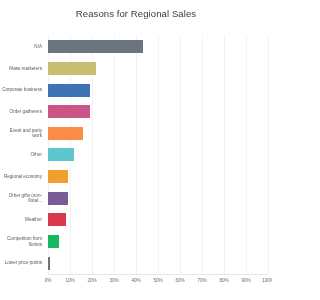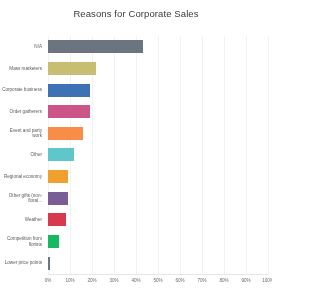--- a/index.html
+++ b/index.html
@@ -122,21 +122,21 @@
     color: #6a6a6a;
     transform: translateX(-50%);
     white-space: nowrap;
   }
 </style>
 </head>
 <body>
 
 <div class="chart-root">
 
-  <div class="chart-title">Reasons for Corporate Sales</div>
+  <div class="chart-title">Reasons for Regional Sales</div>
 
   <div class="axis-line-y"></div>
   <div class="axis-line-x"></div>
 
   <div class="plot">
     <div class="gridlines" id="gridlines">
         <div class="gridline" style="left: 0px;"></div>
         <div class="gridline" style="left: 22px;"></div>
         <div class="gridline" style="left: 44px;"></div>
         <div class="gridline" style="left: 66px;"></div>

